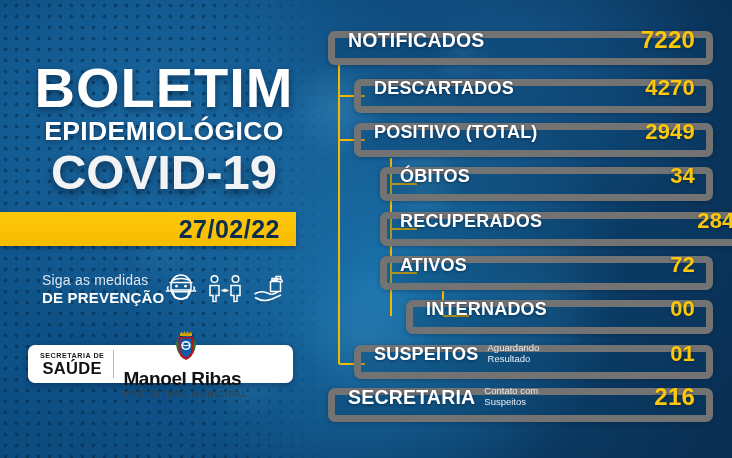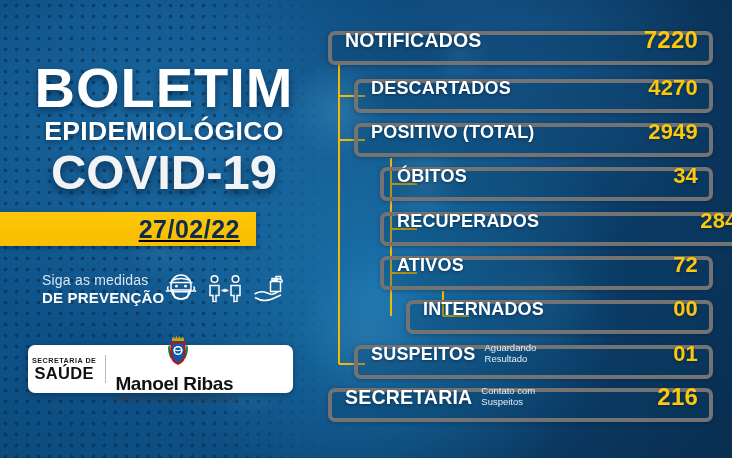--- a/index.html
+++ b/index.html
@@ -58,60 +58,59 @@
     line-height:1.08; text-align:center; margin-top:2px;
     text-shadow:0 2px 5px rgba(0,20,45,.5);
   }
   .t-covid{
     font-size:49px; font-weight:bold; color:#f2f3f5; letter-spacing:0px;
     line-height:1; text-align:center; margin-top:3px;
     text-shadow:0 4px 9px rgba(0,18,40,.62);
   }
 
   .date-bar{
-    position:absolute; left:0; top:212px; width:256px; height:34px;
+    position:absolute; left:0; top:212px; width:296px; height:34px;
     background:linear-gradient(180deg,#fdc70a 0%,#f7bd00 100%);
     display:flex; align-items:center; justify-content:flex-end;
     padding-right:16px;
     box-shadow:0 2px 5px rgba(0,18,40,.35);
-    text-decoration:underline;
   }
   .date-txt{ font-size:25px; font-weight:bold; color:#0d2d4f; letter-spacing:.5px; }
 
   
   .prev{ position:absolute; left:42px; top:272px; display:flex; }
   .prev-txt{ text-align:left; }
   .prev-l1{ font-size:14px; color:#dbe7f2; line-height:1.18; letter-spacing:.2px; }
   .prev-l2{ font-size:15px; font-weight:bold; color:#ffffff; line-height:1.18; letter-spacing:.2px; }
   .prev-icons{ display:flex; align-items:center; gap:9px; }
   .prev-icons svg{ display:block; }
 
   
   .logo-bar{
-    position:absolute; left:28px; top:345px; width:265px; height:48px;
+    position:absolute; left:28px; top:345px; width:265px; height:38px;
     background:#ffffff; border-radius:7px;
-    display:flex; align-items:center; gap:9px; padding:0 4px;
+    display:flex; align-items:center; gap:9px; padding:0 12px;
     box-shadow:0 2px 6px rgba(0,15,35,.35);
   }
   .logo-saude{ text-align:center; line-height:1; }
   .ls-top{ font-size:7.2px; font-weight:bold; color:#1a1a1a; letter-spacing:.5px; }
   .ls-bot{ font-size:16.5px; font-weight:bold; color:#111111; letter-spacing:.3px; margin-top:1px; }
   .logo-div{ width:1px; height:28px; background:#b9b9b9; }
   .logo-right{ display:flex; align-items:center; gap:7px;flex-direction:column; }
   .logo-text{ line-height:1; }
   .lt-top{ font-size:19px; font-weight:bold; color:#111111; letter-spacing:-.4px; }
   .lt-bot{ font-size:8.6px; color:#3a3a3a; letter-spacing:1.1px; margin-top:2px; }
 
   
   .tree{ position:absolute; left:325px; top:0; width:407px; height:458px; }
   .tree svg.lines{ position:absolute; left:0; top:0; }
 
   .row{
     position:absolute; height:34px;
-    border:4px solid #737373; border-radius:7px;
+    border:7px solid #737373; border-radius:7px;
     background:rgba(11,62,104,.30);
     display:flex; align-items:center;
     padding:0 11px 16px 13px;
     box-shadow:0 1px 4px rgba(0,16,36,.30);
   }
   .row .lbl{
     font-size:18px; font-weight:bold; color:#ffffff; letter-spacing:.2px;
     white-space:nowrap;
     text-shadow:0 1px 3px rgba(0,18,40,.5);
   }

